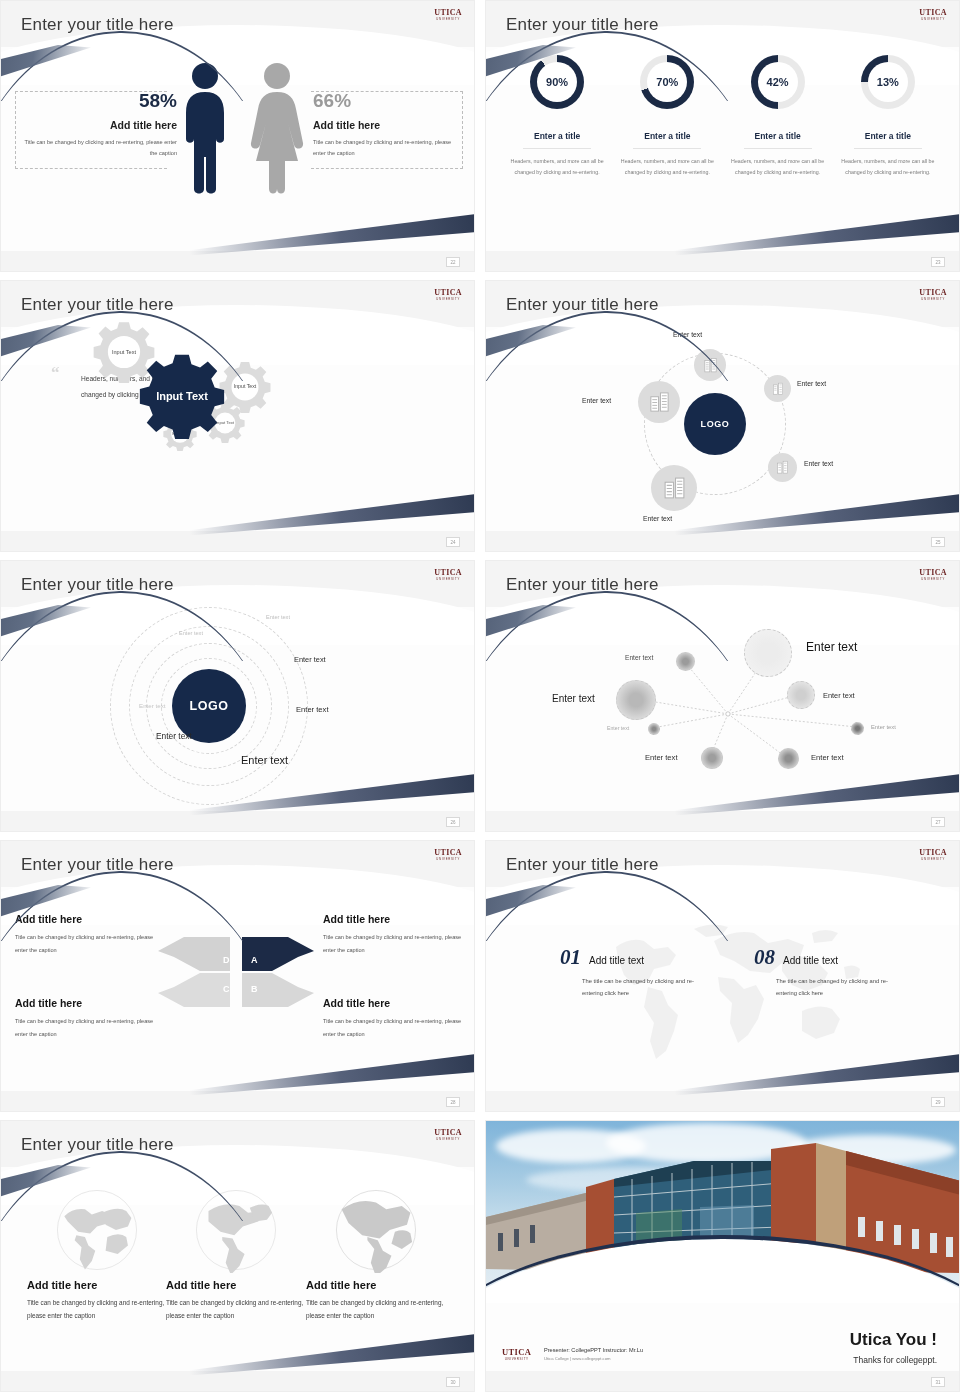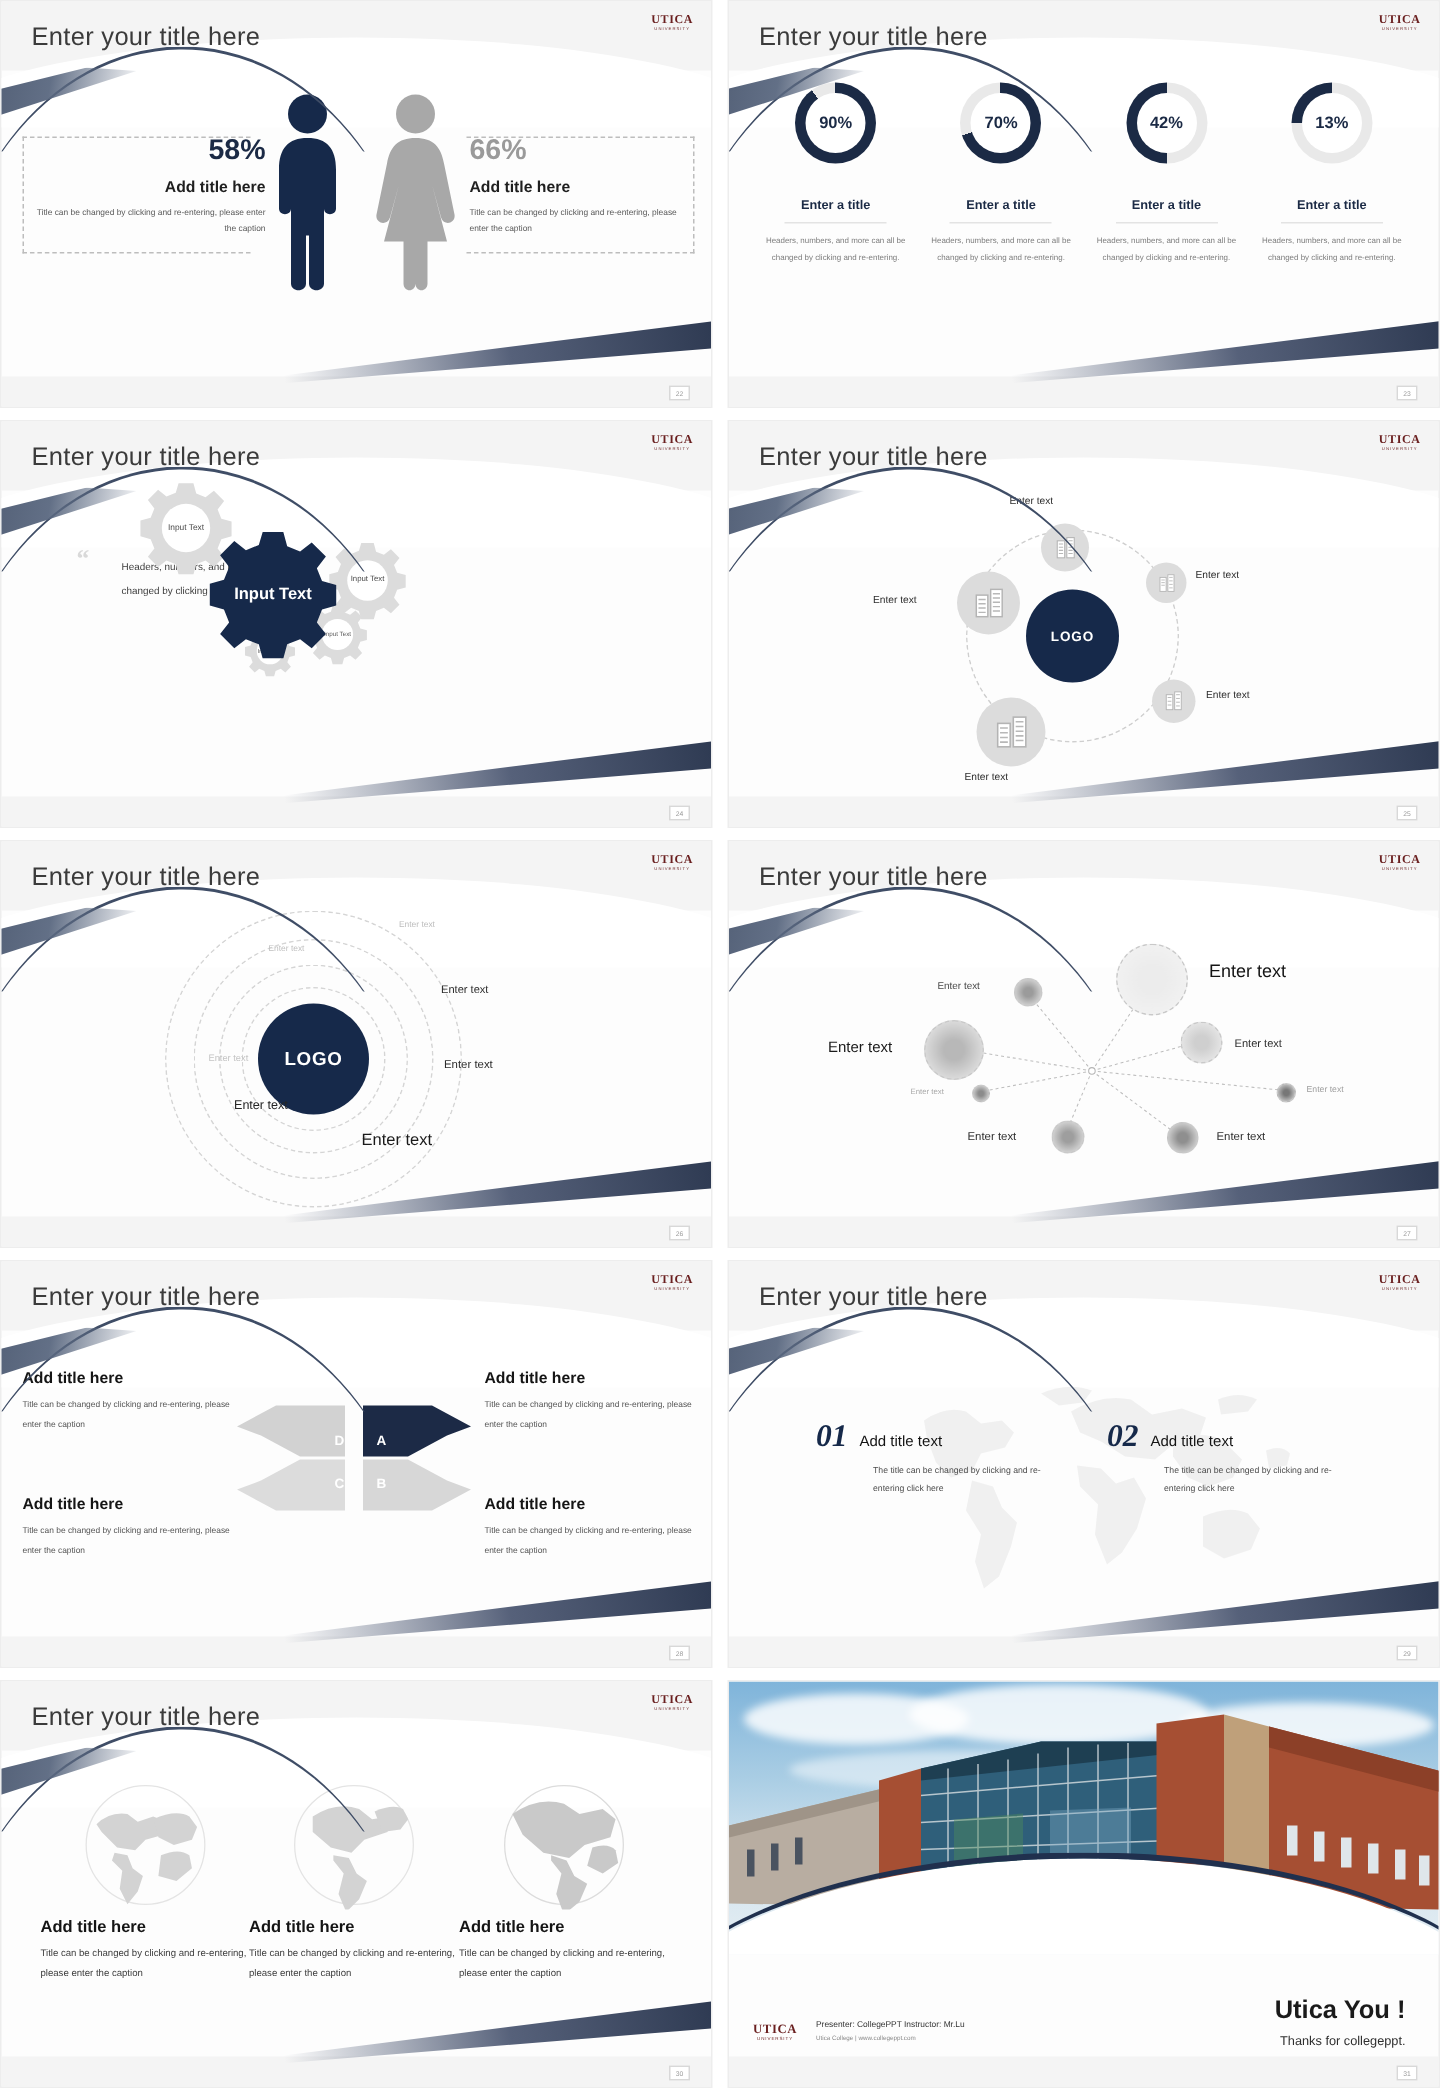--- a/index.html
+++ b/index.html
@@ -168,21 +168,21 @@
   .q .qt { font-size:10.5px; font-weight:700; color:#151515; }
   .q .qb { font-size:5.6px; color:#555; line-height:2.3; margin-top:6px; }
   .qTL { left:14px; top:26px; }
   .qTR { left:322px; top:26px; }
   .qBL { left:14px; top:110px; }
   .qBR { left:322px; top:110px; }
   .xquad { position:absolute; font-size:9px; font-weight:700; color:#ffffff; }
 
   
   .numblk { position:absolute; }
-  .numblk .n { font-family:"Liberation Serif", serif; font-style:italic; font-weight:700; font-size:21px; color:#16294a; }
+  .numblk .n { font-family:"Liberation Serif", serif; font-style:italic; font-weight:700; font-size:21px; color:#16294a;margin-left:16px; }
   .numblk .t { font-size:10px; font-weight:400; color:#141414; }
   .numblk .b { font-size:5.8px; color:#4d4d4d; line-height:2.1; margin-top:5px; }
 
   
   .gcol { position:absolute; width:140px; }
   .gcol .gt { font-size:11px; font-weight:700; color:#141414; margin-top:6px; }
   .gcol .gb { font-size:6.4px; color:#3d3d3d; line-height:2.1; margin-top:5px; }
 
   
   .photo { position:absolute; left:0; top:0; width:100%; height:182px; overflow:hidden; }
@@ -591,21 +591,21 @@
       <div class="numblk" style="left:58px; top:58px; width:150px;">
         <div style="display:flex; align-items:baseline; gap:8px;">
           <span class="n">01</span>
           <span class="t">Add title text</span>
         </div>
         <div class="b" style="margin-left:38px;">The title can be changed by clicking and re-entering click here</div>
       </div>
 
       <div class="numblk" style="left:252px; top:58px; width:150px;">
         <div style="display:flex; align-items:baseline; gap:8px;">
-          <span class="n">02</span>
+          <span class="n">08</span>
           <span class="t">Add title text</span>
         </div>
         <div class="b" style="margin-left:38px;">The title can be changed by clicking and re-entering click here</div>
       </div>
     </div>
     <div class="swoosh-br"></div>
     <div class="footer-band"></div>
     <div class="pagenum">29</div>
   </div>
 

